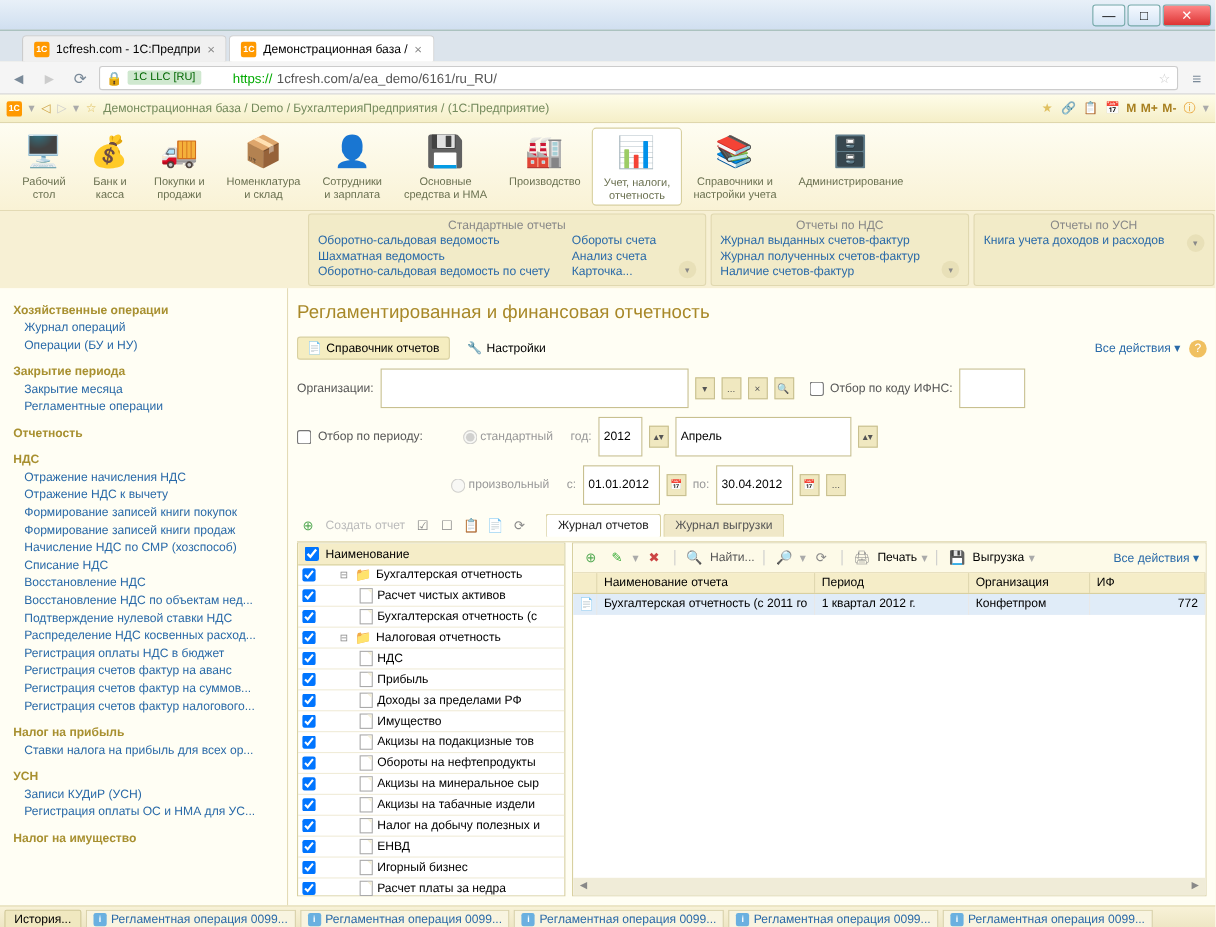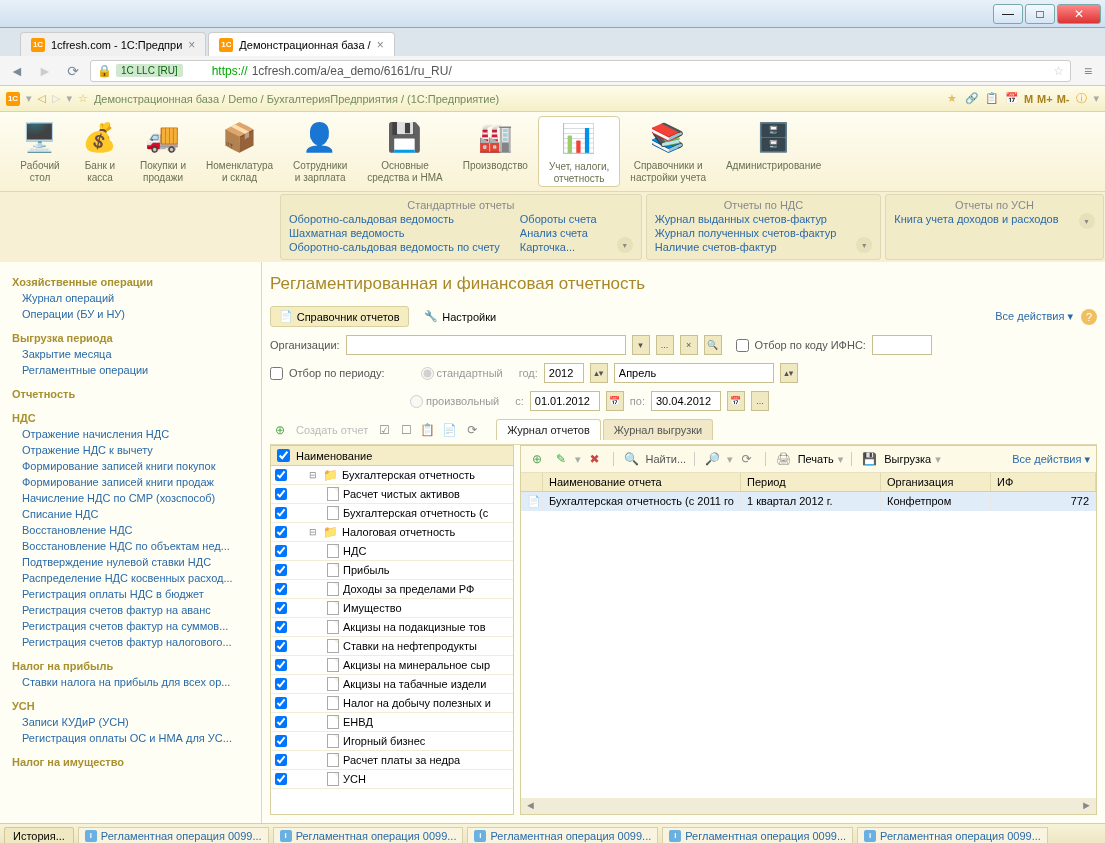--- a/index.html
+++ b/index.html
@@ -54,21 +54,21 @@
 .side-link { color: #2a6aa8; font-size: 11px; padding: 2px 0 2px 10px; display: block; cursor: pointer; white-space: nowrap; overflow: hidden; text-overflow: ellipsis; }
 
 .content { flex: 1; background: #fffef4; padding: 8px; overflow: hidden; display: flex; flex-direction: column; }
 .content-title { color: #a88828; font-size: 17px; padding: 4px 0 8px; }
 .content-toolbar { display: flex; align-items: center; gap: 8px; padding: 4px 0; }
 .tbtn { padding: 3px 8px; background: #fdf9e0; border: 1px solid #d8d0a0; border-radius: 3px; font-size: 11px; display: inline-flex; align-items: center; gap: 4px; cursor: pointer; }
 .tbtn.active { background: #f5edc0; }
 .actions-link { margin-left: auto; color: #2a6aa8; font-size: 11px; }
 
 .filter-row { display: flex; align-items: center; gap: 6px; padding: 4px 0; font-size: 11px; color: #555; }
-.finput { height: 20px; border: 1px solid #c8c090; background: #fff; padding: 0 4px; font-size: 11px; }
+.finput { height: 36px; border: 1px solid #c8c090; background: #fff; padding: 0 4px; font-size: 11px; }
 .fbtn-sm { width: 18px; height: 20px; background: #f0e8c0; border: 1px solid #c8c090; font-size: 9px; display: inline-flex; align-items: center; justify-content: center; }
 .radio-lbl { color: #999; display: inline-flex; align-items: center; gap: 3px; }
 
 .toolbar2 { display: flex; align-items: center; gap: 2px; padding: 4px 0; border-bottom: 1px solid #e0d8b0; }
 .ticon { width: 20px; height: 20px; display: inline-flex; align-items: center; justify-content: center; font-size: 12px; color: #888; cursor: pointer; }
 .ticon.green { color: #5a5; }
 .disabled-txt { color: #bbb; font-size: 11px; padding: 0 4px; }
 
 
 .tabs { display: flex; gap: 2px; margin-left: 12px; }
@@ -241,21 +241,21 @@
   </div>
 
 <div class="main">
   <div class="sidebar" id="sidebar">
       <div class="side-section">
         <div class="side-title">Хозяйственные операции</div>
         <a class="side-link">Журнал операций</a>
         <a class="side-link">Операции (БУ и НУ)</a>
       </div>
       <div class="side-section">
-        <div class="side-title">Выгрузка периода</div>
+        <div class="side-title">Закрытие периода</div>
         <a class="side-link">Закрытие месяца</a>
         <a class="side-link">Регламентные операции</a>
       </div>
       <div class="side-section">
         <div class="side-title">Отчетность</div>
       </div>
       <div class="side-section">
         <div class="side-title">НДС</div>
         <a class="side-link">Отражение начисления НДС</a>
         <a class="side-link">Отражение НДС к вычету</a>
@@ -415,21 +415,21 @@
             <div class="tree-row">
               <input type="checkbox" checked="" style="">
               <span class="indent" style="width:32px"></span>
               <span class="file-icon"></span>
               <span>Акцизы на подакцизные тов</span>
             </div>
             <div class="tree-row">
               <input type="checkbox" checked="" style="">
               <span class="indent" style="width:32px"></span>
               <span class="file-icon"></span>
-              <span>Ставки на нефтепродукты</span>
+              <span>Обороты на нефтепродукты</span>
             </div>
             <div class="tree-row">
               <input type="checkbox" checked="" style="">
               <span class="indent" style="width:32px"></span>
               <span class="file-icon"></span>
               <span>Акцизы на минеральное сыр</span>
             </div>
             <div class="tree-row">
               <input type="checkbox" checked="" style="">
               <span class="indent" style="width:32px"></span>

